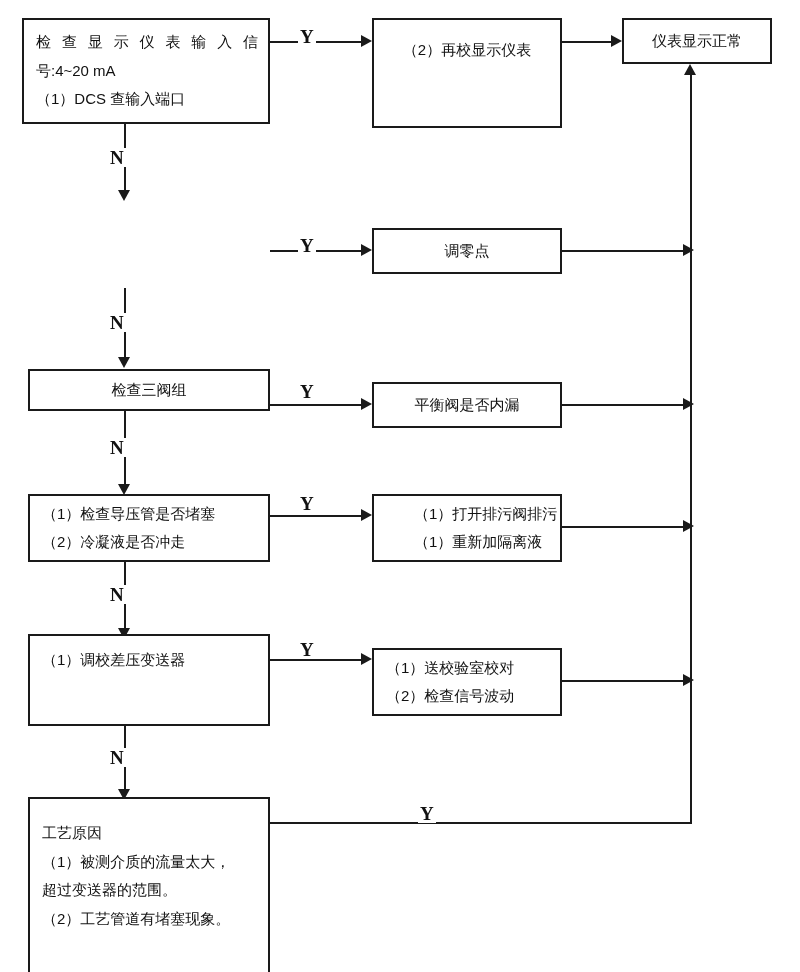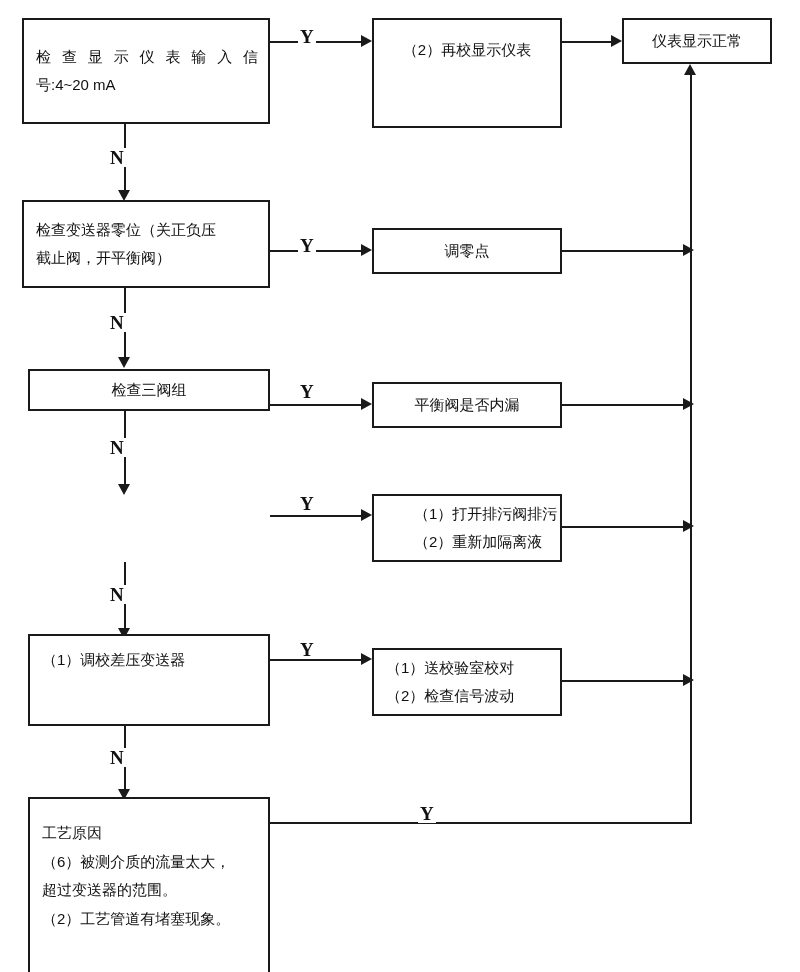--- a/index.html
+++ b/index.html
@@ -108,20 +108,21 @@
         <span>查</span>
         <span>显</span>
         <span>示</span>
         <span>仪</span>
         <span>表</span>
         <span>输</span>
         <span>入</span>
         <span>信</span>
       </span>
     <span class="ln">号:4~20 mA</span>
+    <span class="ln">（1）DCS 查输入端口</span>
   </div>
 
   <div class="box center" style="left:372px; top:18px; width:190px; height:110px; justify-content:flex-start; padding-top:16px;">
     <span class="ln">（2）再校显示仪表</span>
   </div>
 
   <div class="box center" style="left:622px; top:18px; width:150px; height:46px;">
     <span class="ln">仪表显示正常</span>
   </div>
 
@@ -129,24 +130,20 @@
   <div class="arrow-r" style="left:361px; top:35px;"></div>
   <div class="lbl" style="left:298px; top:27px;">Y</div>
 
   <div class="hline" style="left:562px; top:41px; width:50px;"></div>
   <div class="arrow-r" style="left:611px; top:35px;"></div>
 
   <div class="vline" style="left:124px; top:124px; height:72px;"></div>
   <div class="arrow-d" style="left:118px; top:190px;"></div>
   <div class="lbl" style="left:108px; top:148px;">N</div>
 
-  <div class="box pad" style="left:22px; top:200px; width:248px; height:88px;">
-    <span class="ln">检查变送器零位（关正负压</span>
-    <span class="ln">截止阀，开平衡阀）</span>
-  </div>
 
   <div class="box center" style="left:372px; top:228px; width:190px; height:46px;">
     <span class="ln">调零点</span>
   </div>
 
   <div class="hline" style="left:270px; top:250px; width:92px;"></div>
   <div class="arrow-r" style="left:361px; top:244px;"></div>
   <div class="lbl" style="left:298px; top:236px;">Y</div>
 
   <div class="hline" style="left:562px; top:250px; width:128px;"></div>
@@ -168,24 +165,28 @@
   <div class="arrow-r" style="left:361px; top:398px;"></div>
   <div class="lbl" style="left:298px; top:382px;">Y</div>
 
   <div class="hline" style="left:562px; top:404px; width:128px;"></div>
   <div class="arrow-r" style="left:683px; top:398px;"></div>
 
   <div class="vline" style="left:124px; top:411px; height:78px;"></div>
   <div class="arrow-d" style="left:118px; top:484px;"></div>
   <div class="lbl" style="left:108px; top:438px;">N</div>
 
+  <div class="box pad" style="left:28px; top:494px; width:242px; height:68px;">
+    <span class="ln">（1）检查导压管是否堵塞</span>
+    <span class="ln">（2）冷凝液是否冲走</span>
+  </div>
 
   <div class="box pad" style="left:372px; top:494px; width:190px; height:68px;padding-left:40px;">
     <span class="ln">（1）打开排污阀排污</span>
-    <span class="ln">（2）重新加隔离液</span>
+    <span class="ln">（1）重新加隔离液</span>
   </div>
 
   <div class="hline" style="left:270px; top:515px; width:92px;"></div>
   <div class="arrow-r" style="left:361px; top:509px;"></div>
   <div class="lbl" style="left:298px; top:494px;">Y</div>
 
   <div class="hline" style="left:562px; top:526px; width:128px;"></div>
   <div class="arrow-r" style="left:683px; top:520px;"></div>
 
   <div class="vline" style="left:124px; top:562px; height:72px;"></div>
@@ -207,21 +208,21 @@
 
   <div class="hline" style="left:562px; top:680px; width:128px;"></div>
   <div class="arrow-r" style="left:683px; top:674px;"></div>
 
   <div class="vline" style="left:124px; top:726px; height:68px;"></div>
   <div class="arrow-d" style="left:118px; top:789px;"></div>
   <div class="lbl" style="left:108px; top:748px;">N</div>
 
   <div class="box pad" style="left:28px; top:797px; width:242px; height:184px; justify-content:flex-start; padding-top:20px;">
     <span class="ln">工艺原因</span>
-    <span class="ln">（6）被测介质的流量太大，</span>
+    <span class="ln">（1）被测介质的流量太大，</span>
     <span class="ln">超过变送器的范围。</span>
     <span class="ln">（2）工艺管道有堵塞现象。</span>
   </div>
 
   <div class="hline" style="left:270px; top:822px; width:422px;"></div>
   <div class="lbl" style="left:418px; top:804px;">Y</div>
 
   <div class="vline" style="left:690px; top:74px; height:750px;"></div>
   <div class="arrow-u" style="left:684px; top:64px;"></div>
 

